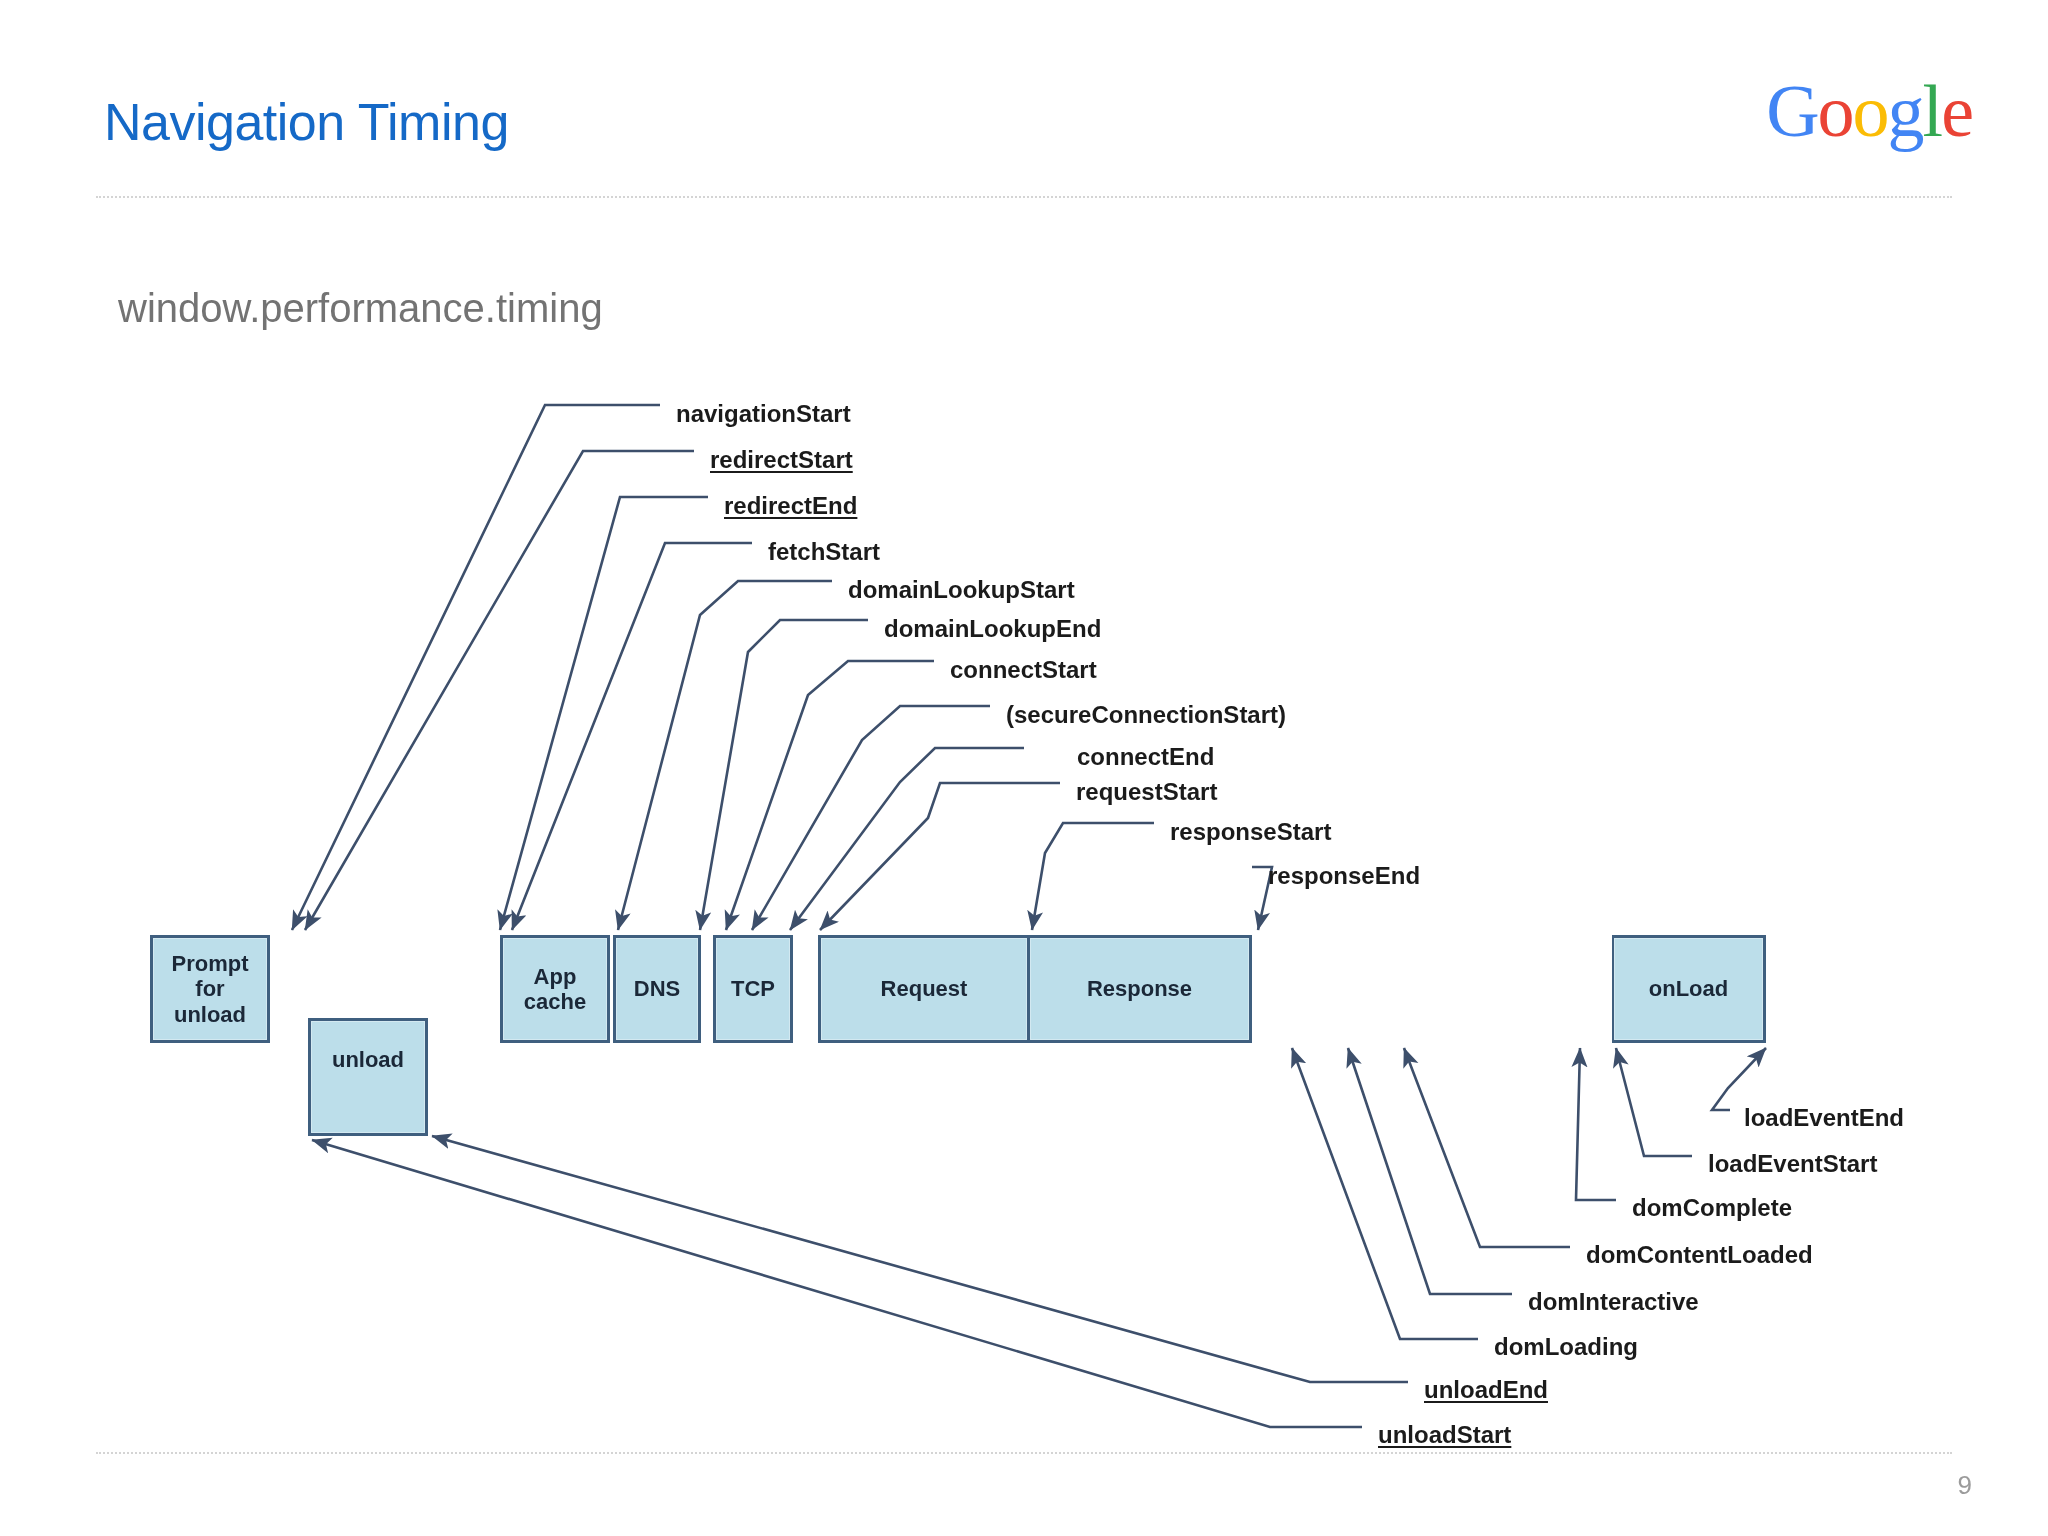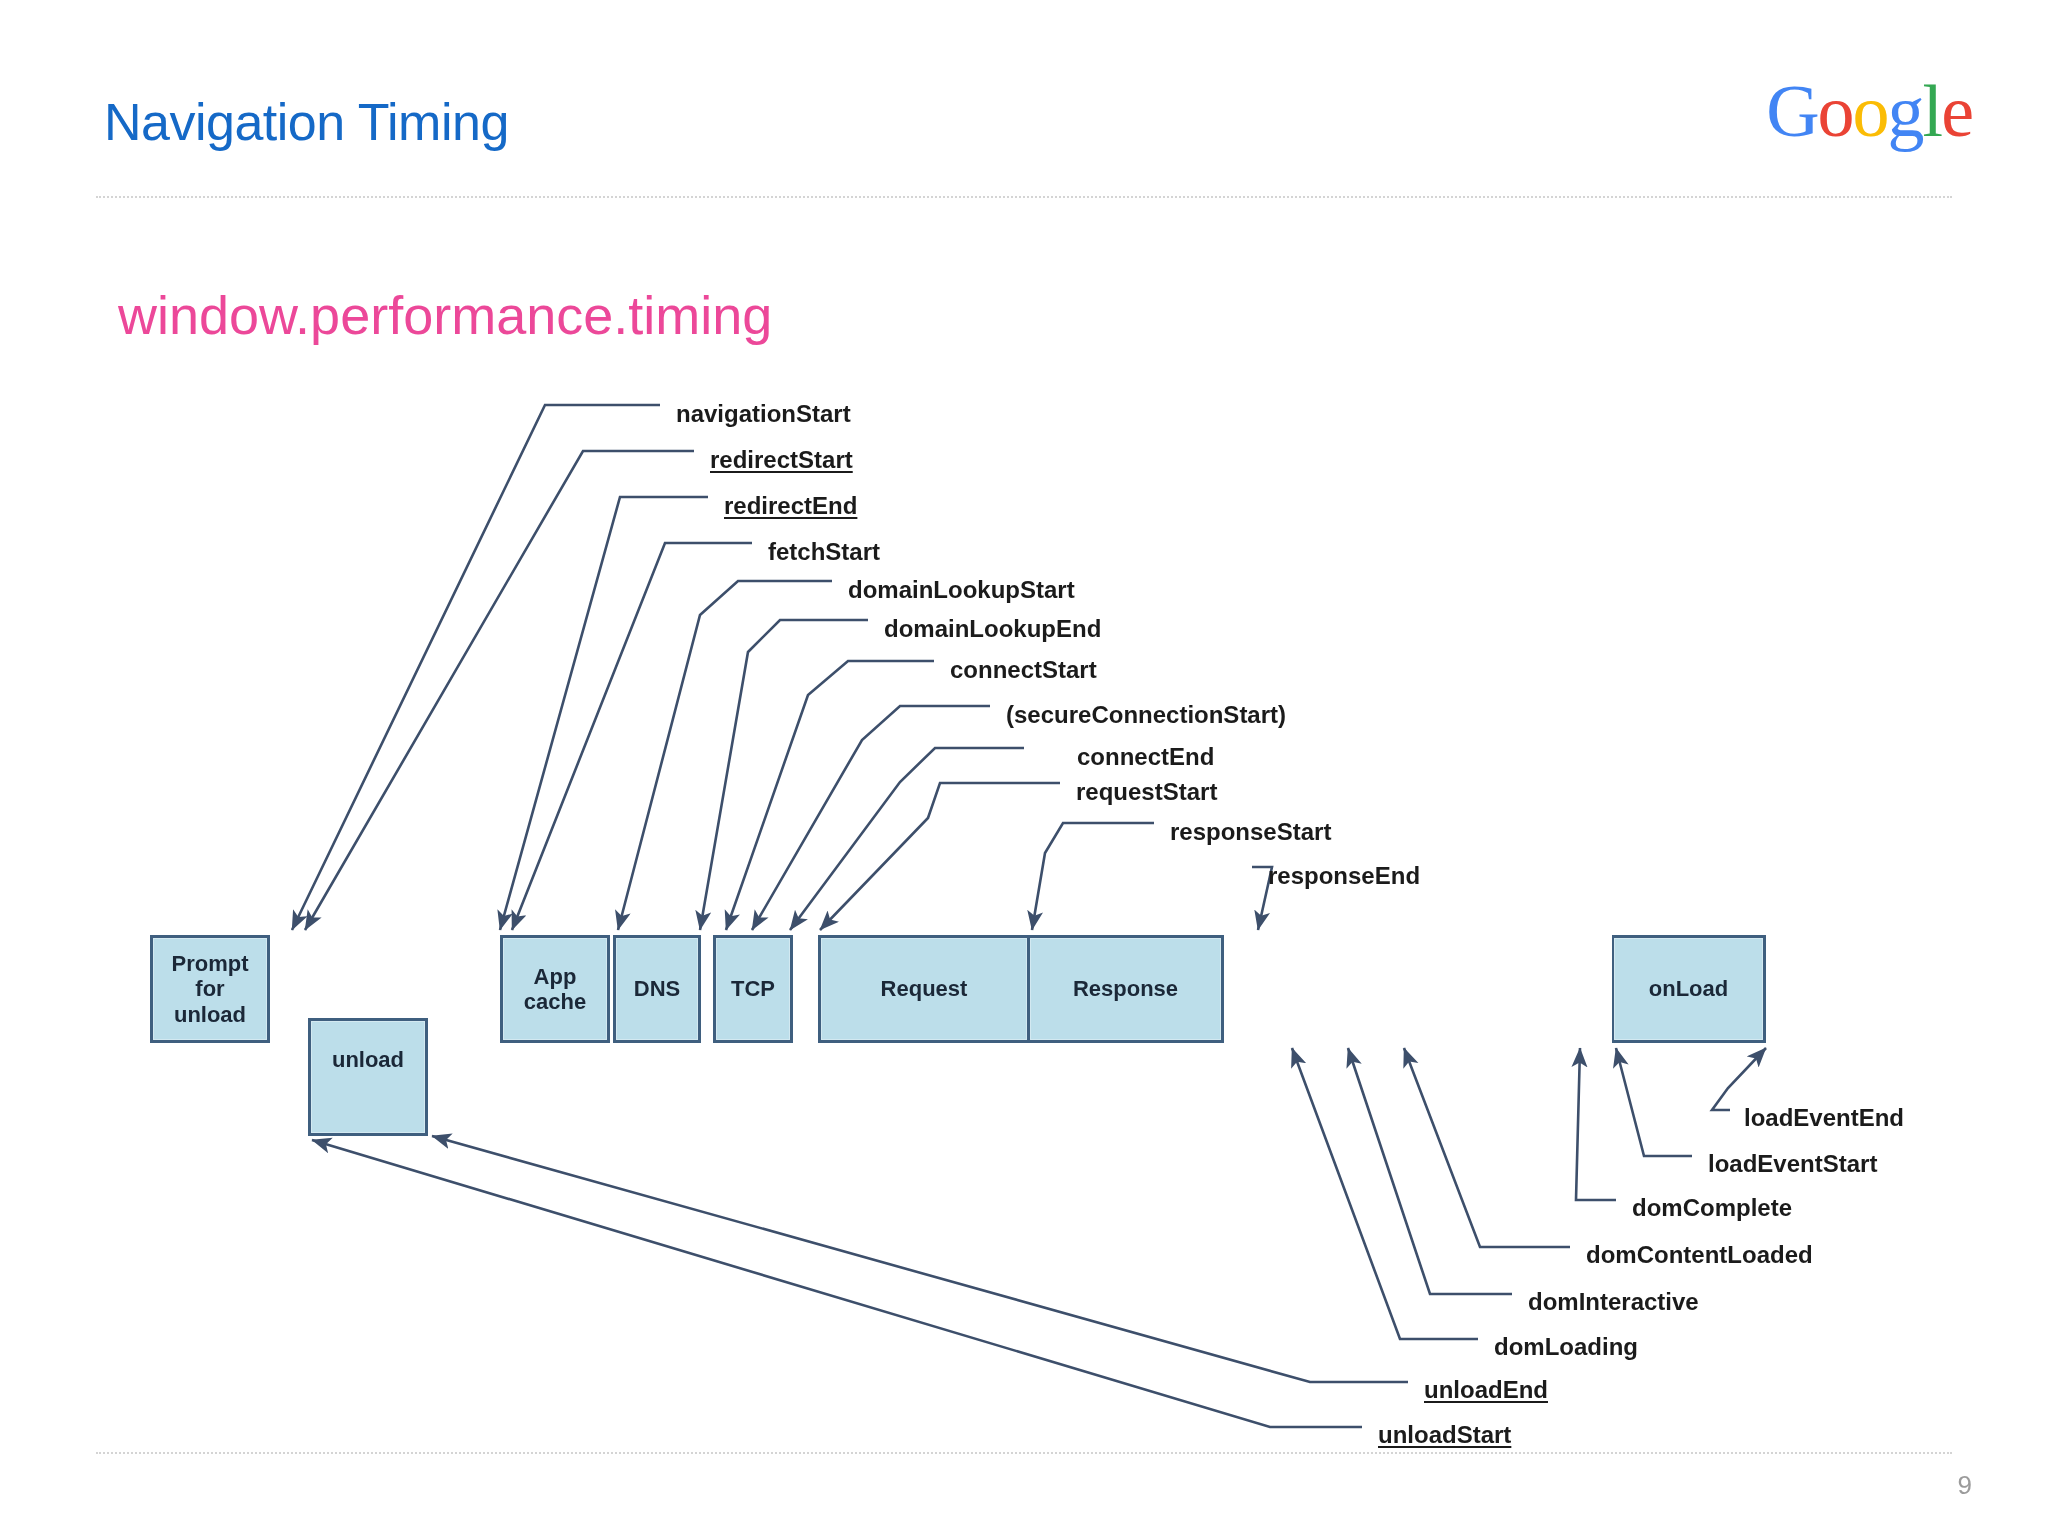--- a/index.html
+++ b/index.html
@@ -44,22 +44,22 @@
   #google-logo .g1{color:#4285f4;}
   #google-logo .o1{color:#ea4335;}
   #google-logo .o2{color:#fbbc05;}
   #google-logo .g2{color:#4285f4;}
   #google-logo .l1{color:#34a853;}
   #google-logo .e1{color:#ea4335;}
 
   
   #subheading{
     position:absolute;left:118px;top:288px;
-    font-size:54px;line-height:1;
-    color:#ec4899;
+    font-size:40px;line-height:1;
+    color:#737373;
     white-space:nowrap;
   }
 
   
   #diagram{
     position:absolute;left:0;top:0;width:2048px;height:1536px;
     pointer-events:none;
   }
   #diagram svg{display:block;width:2048px;height:1536px;}
 
@@ -179,21 +179,21 @@
   </div>
 
   <div class="phase-box" style="left:713px;top:935px;width:80px;height:108px;">
     <span style="white-space:pre-line;">TCP</span>
   </div>
 
   <div class="phase-box" style="left:818px;top:935px;width:212px;height:108px;">
     <span style="white-space:pre-line;">Request</span>
   </div>
 
-  <div class="phase-box inner-div" style="left:1028px;top:935px;width:196px;height:108px;">
+  <div class="phase-box inner-div" style="left:1028px;top:935px;width:224px;height:108px;">
     <span style="white-space:pre-line;">Response</span>
   </div>
 
 
   <div class="phase-box inner-div" style="left:1612px;top:935px;width:154px;height:108px;">
     <span style="white-space:pre-line;">onLoad</span>
   </div>
 
   <div class="lbl" style="left:676px;top:402px;">navigationStart</div>
   <div class="lbl und" style="left:710px;top:448px;">redirectStart</div>

